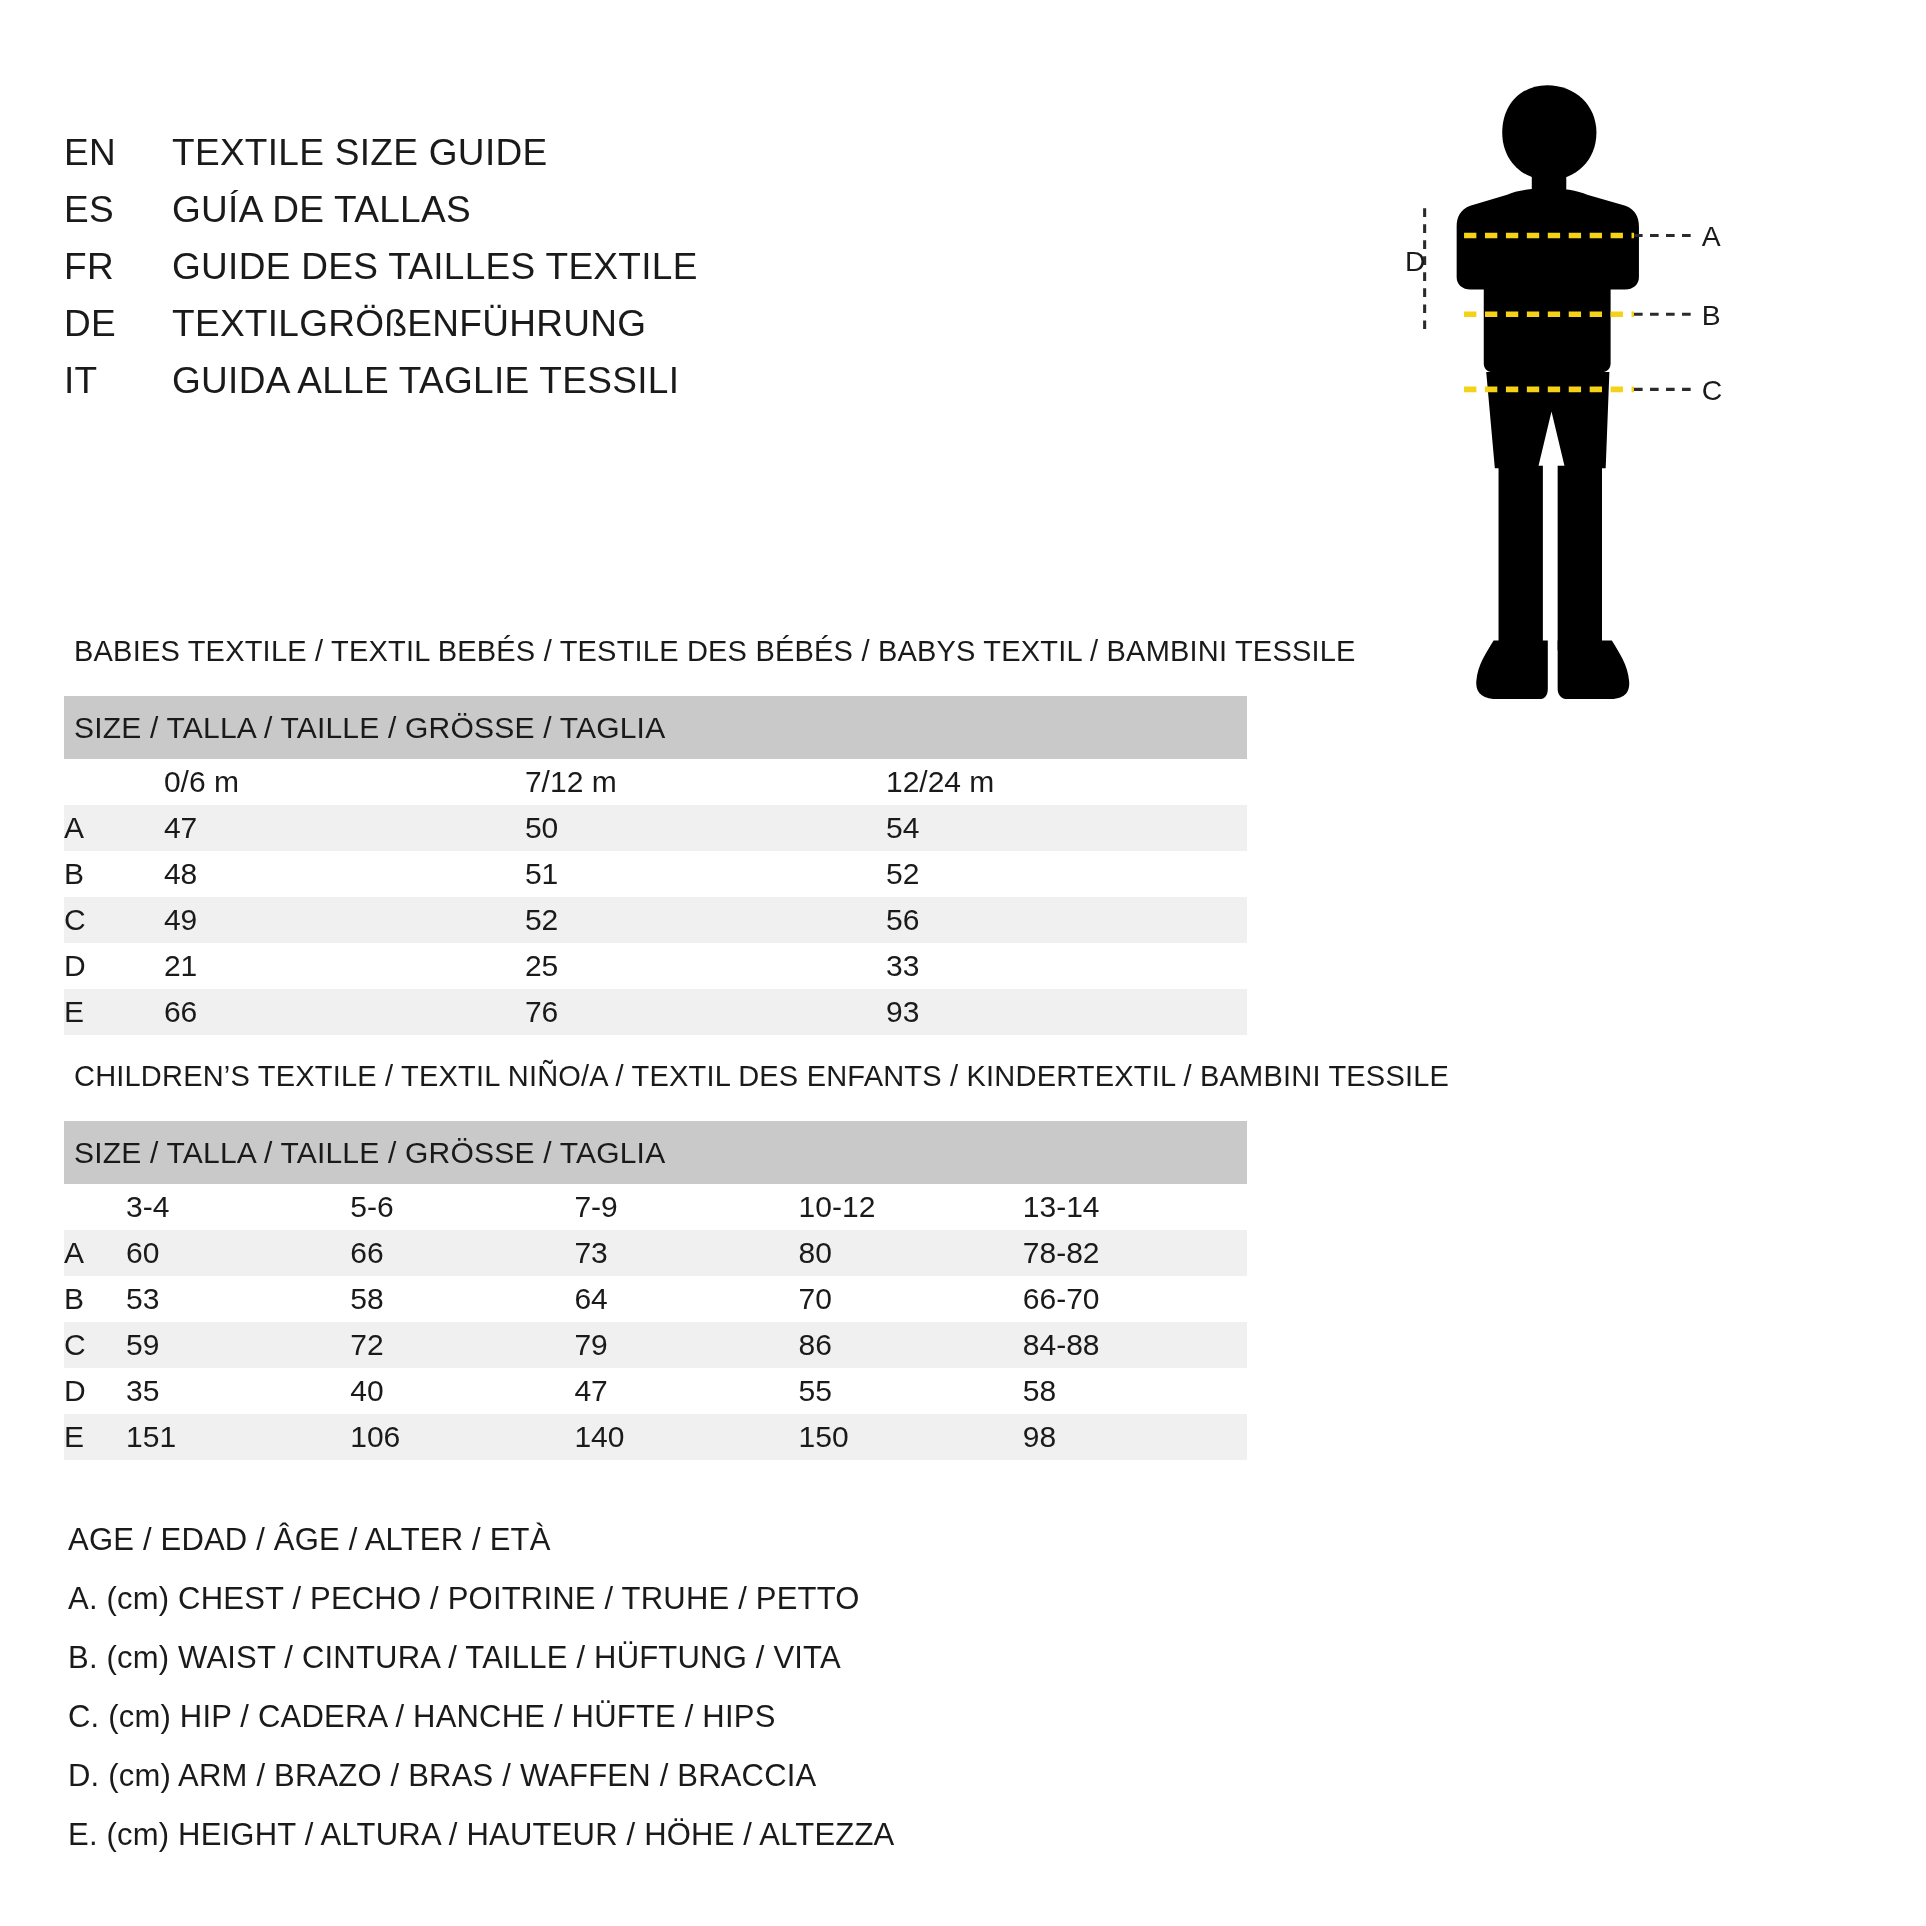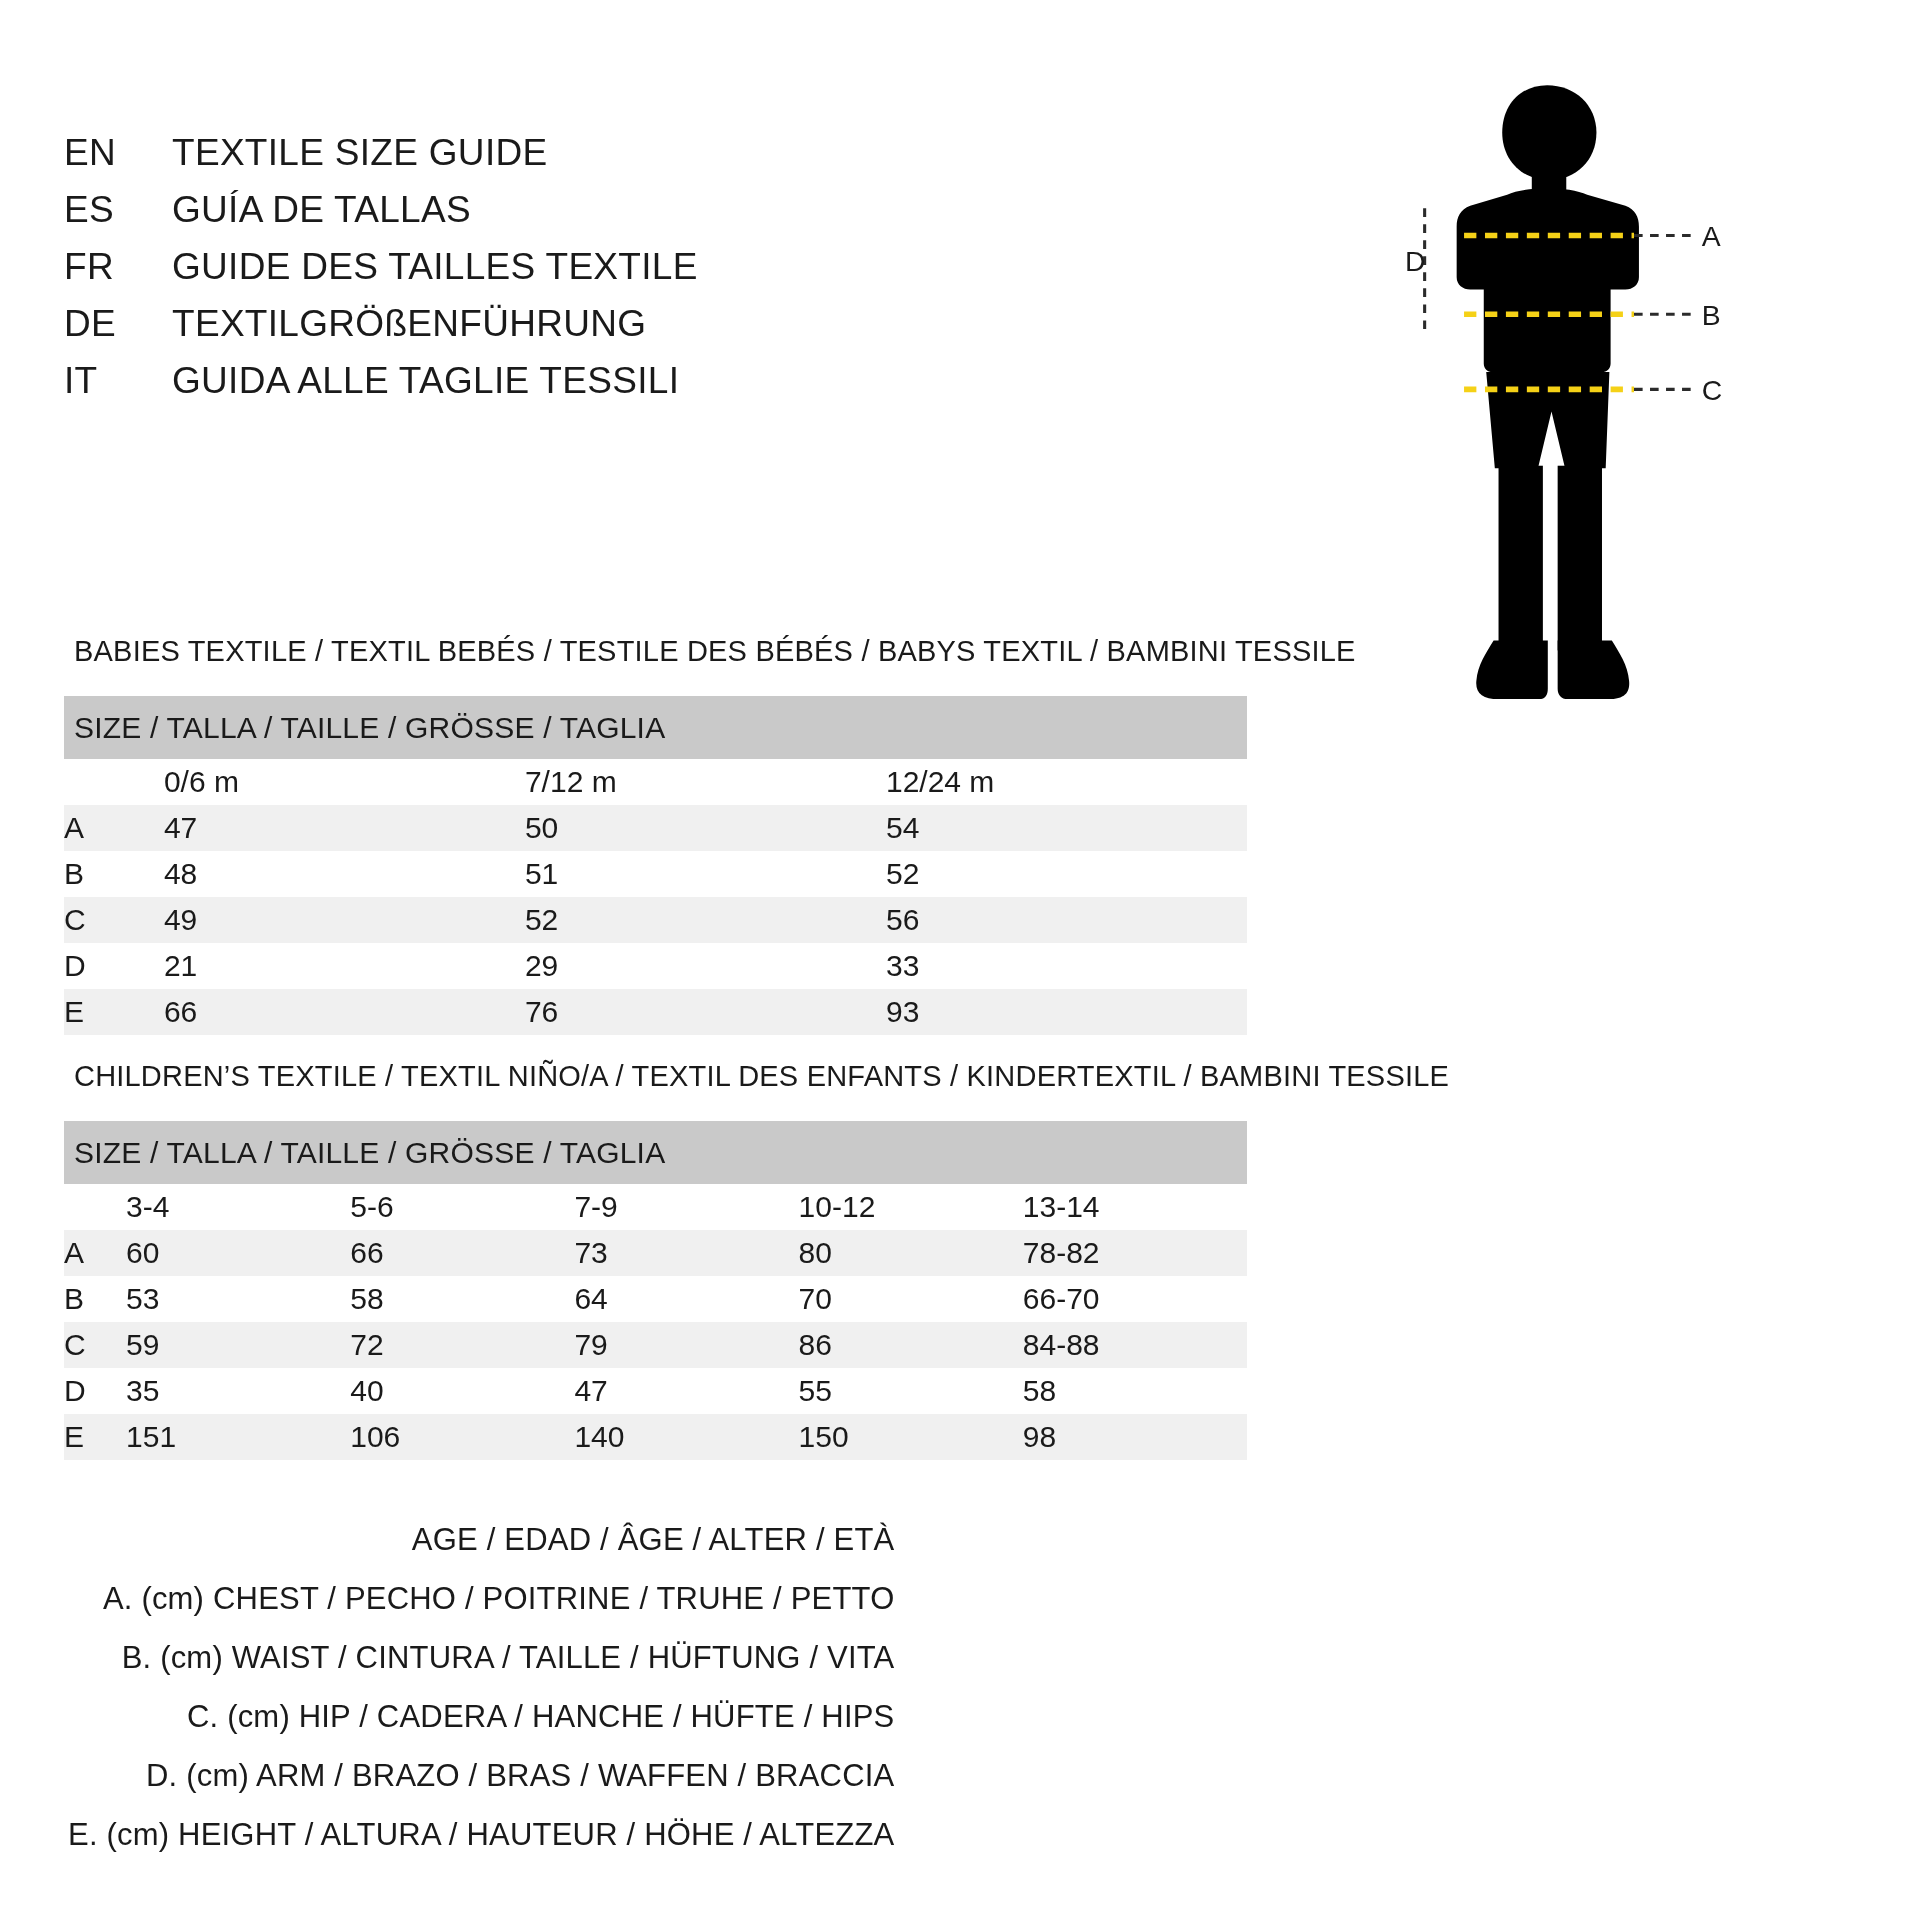--- a/index.html
+++ b/index.html
@@ -95,21 +95,20 @@
   .c-val-narrow { width: 224px; padding-left: 18.5px; }
 
   
   .legend {
     position: absolute;
     left: 68px;
     top: 1510px;
     font-size: 31px;
     line-height: 59px;
     letter-spacing: 0.2px;
-    text-align: right;
   }
   .legend div { white-space: nowrap; }
 </style>
 </head>
 <body>
 
 <div class="lang-block">
   <div class="lang-row">
     <span class="lang-code">EN</span>
     <span class="lang-text">TEXTILE SIZE GUIDE</span>
@@ -209,21 +208,21 @@
     </tr>
     <tr class="data-row row-shade">
       <td class="c-label">C</td>
       <td class="c-val">49</td>
       <td class="c-val">52</td>
       <td class="c-val">56</td>
     </tr>
     <tr class="data-row row-plain">
       <td class="c-label">D</td>
       <td class="c-val">21</td>
-      <td class="c-val">29</td>
+      <td class="c-val">25</td>
       <td class="c-val">33</td>
     </tr>
     <tr class="data-row row-shade">
       <td class="c-label">E</td>
       <td class="c-val">66</td>
       <td class="c-val">76</td>
       <td class="c-val">93</td>
     </tr>
   </tbody>
 </table>

